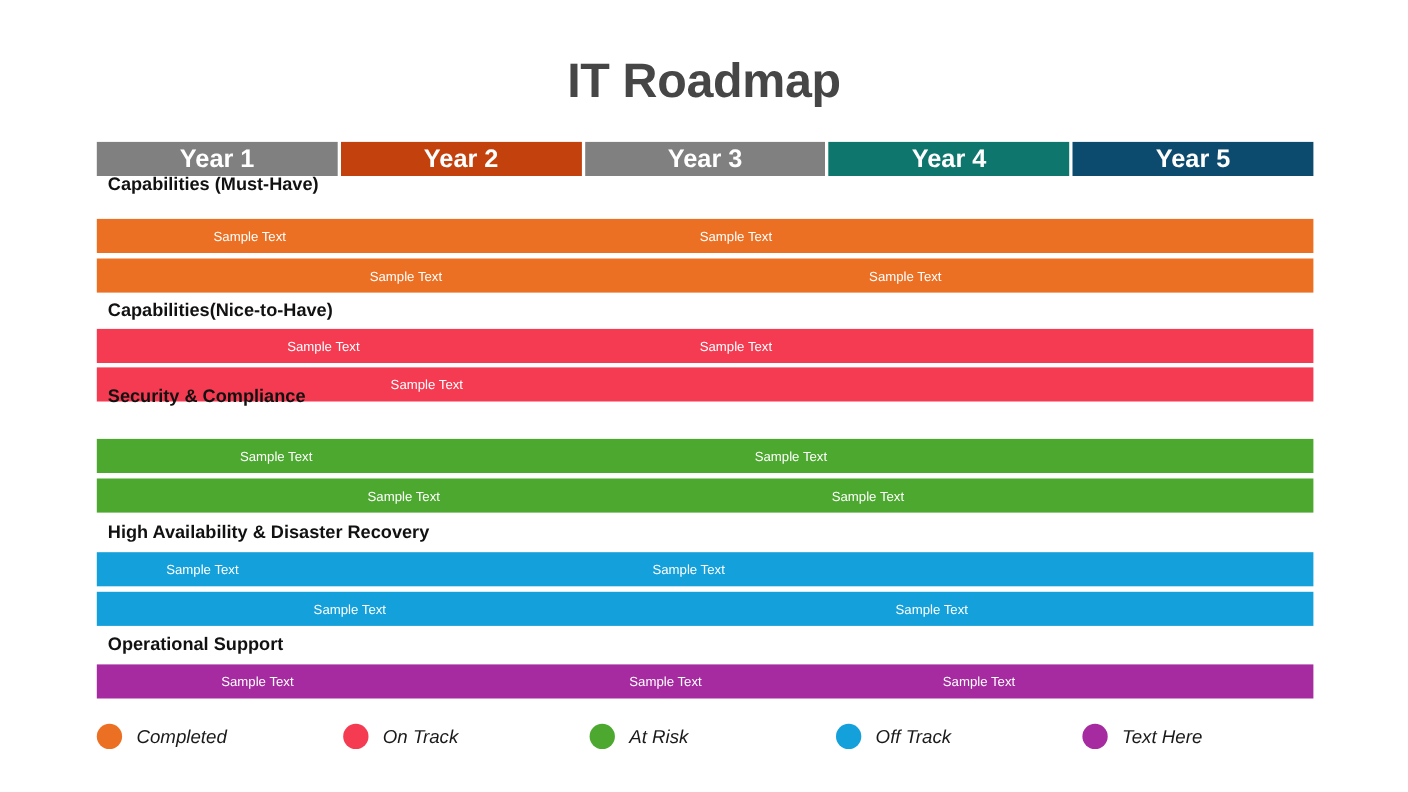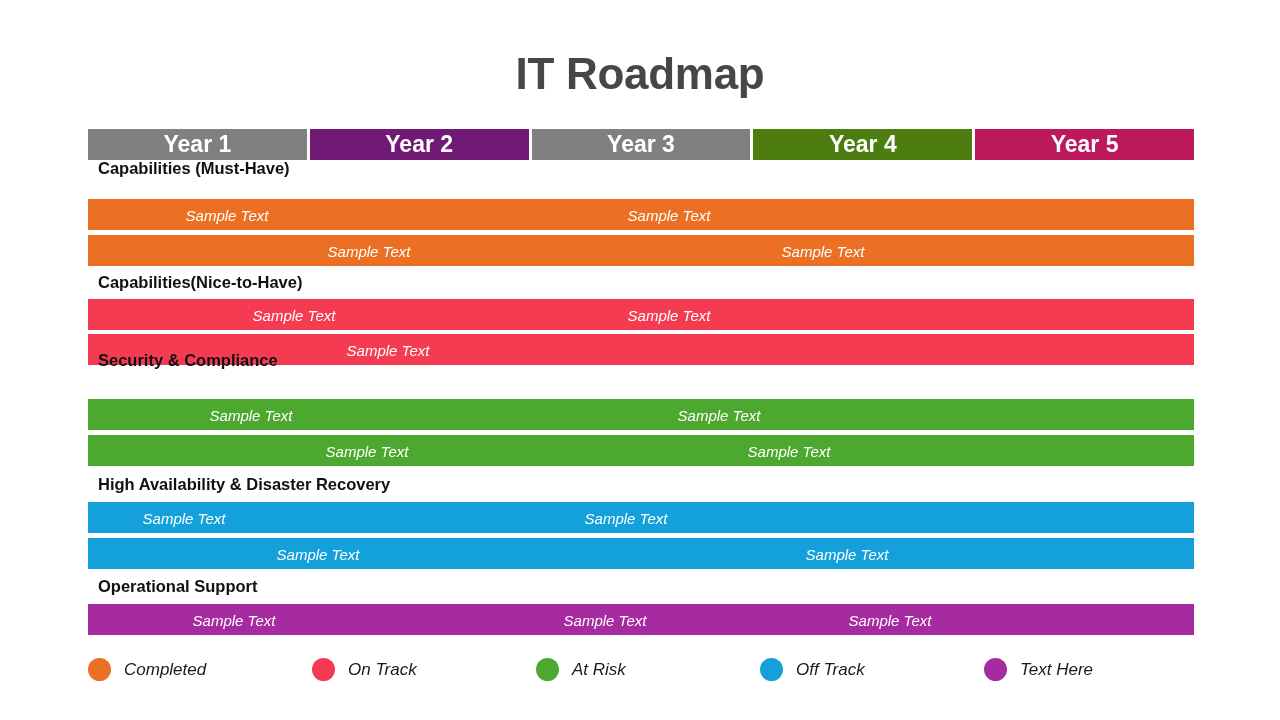--- a/index.html
+++ b/index.html
@@ -58,24 +58,23 @@
   
   .bar {
     position:absolute;
     height:31px;
   }
   .bar-label {
     position:absolute;
     top:50%;
     transform:translate(-50%, -50%);
     color:#ffffff;
-    font-size:15px;
+    font-size:12px;
     white-space:nowrap;
     line-height:1;
-    font-style:italic;
   }
 
   
   .legend {
     position:absolute;
     left:88px; top:652px;
     width:1106px; height:34px;font-style:italic;
   }
   .legend-item {
     position:absolute;
@@ -99,24 +98,24 @@
 </style>
 </head>
 <body>
 
 <div class="slide">
 
   <div class="title">IT Roadmap</div>
 
   <div class="header-row">
     <div class="header-cell" style="background: rgb(128, 128, 128);">Year 1</div>
-    <div class="header-cell" style="background: #701a75;">Year 2</div>
+    <div class="header-cell" style="background: #c2410c;">Year 2</div>
     <div class="header-cell" style="background: rgb(128, 128, 128);">Year 3</div>
-    <div class="header-cell" style="background: #4d7c0f; text-align: right;">Year 4</div>
-    <div class="header-cell" style="background: #be185d;">Year 5</div>
+    <div class="header-cell" style="background: #0f766e; text-align: right;">Year 4</div>
+    <div class="header-cell" style="background: #0c4a6e;">Year 5</div>
   </div>
 
   <div class="section-heading" style="top:160px;">Capabilities (Must-Have)</div>
 
   <div class="bar" id="s0b0" style="left: 88px; top: 199px; width: 1106px; background: rgb(236, 112, 35);">
     <span class="bar-label" style="left:139px;">Sample Text</span>
     <span class="bar-label" style="left:581px;">Sample Text</span>
   </div>
 
   <div class="bar" id="s0b1" style="left: 88px; top: 235px; width: 1106px; background: rgb(236, 112, 35);">

